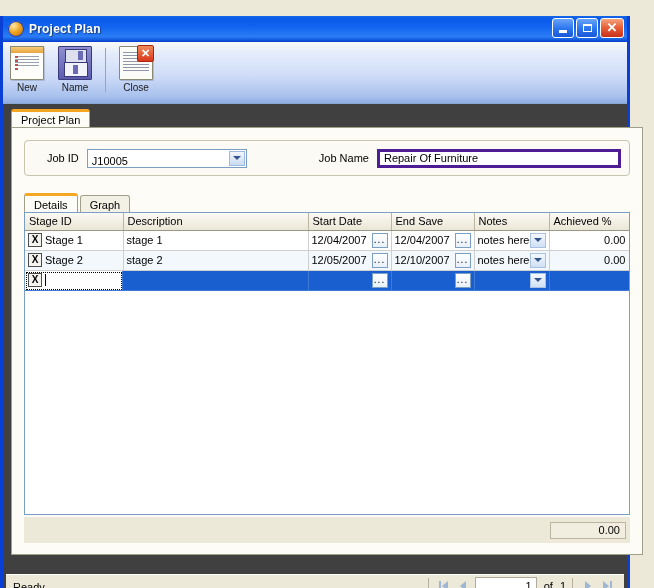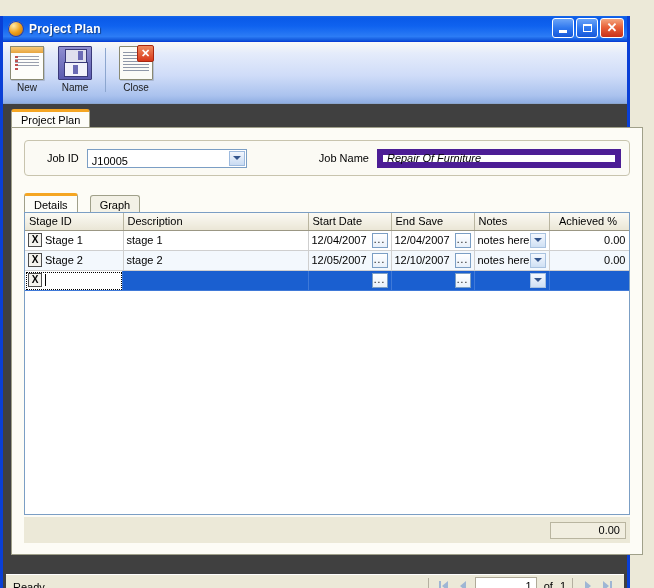--- a/index.html
+++ b/index.html
@@ -151,25 +151,25 @@
     position:absolute;right:1px;top:1px;width:16px;height:15px;
     background:linear-gradient(to bottom,#f2f6fd,#c9dbf2);
     border:1px solid #9dbade;box-sizing:border-box;
     display:flex;align-items:center;justify-content:center;
   }
   .chev{
     width:0;height:0;border-left:4px solid transparent;border-right:4px solid transparent;
     border-top:4px solid #34558c;
   }
   .textbox{
-    height:19px;box-sizing:border-box;border:6px solid #4c1d95;background:#fff;
-    display:flex;align-items:center;padding-left:4px;font-size:11px;color:#000;font-style:italic;
-  }
-  
-  .inner-tabstrip{position:absolute;left:12px;top:64px;height:21px;display:flex;align-items:flex-end;gap:12px;}
+    height:19px;box-sizing:border-box;border:3px solid #4c1d95;background:#fff;
+    display:flex;align-items:center;padding-left:4px;font-size:11px;color:#000;
+  }
+  
+  .inner-tabstrip{position:absolute;left:12px;top:64px;height:21px;display:flex;align-items:flex-end;gap:2px;}
   .itab{
     height:20px;box-sizing:border-box;padding:0 9px;
     display:flex;align-items:center;font-size:11px;color:#000;
     background:#fdfdf8;border:1px solid #a0a08a;border-bottom:none;border-radius:3px 3px 0 0;
   }
   .itab.active{border-top:3px solid #f5a623;}
   .itab.inactive{background:#f3f1e6;height:18px;}
   
   .gridwrap{
     position:absolute;left:12px;top:84px;width:606px;height:303px;
@@ -177,21 +177,21 @@
     overflow:hidden;
   }
   table.grid{border-collapse:collapse;width:100%;table-layout:fixed;font-size:11px;}
   table.grid th{
     height:17px;box-sizing:border-box;
     background:linear-gradient(to bottom,#fbfaf4,#eae6d6);
     border-right:1px solid #b9b5a0;border-bottom:1px solid #9b9784;
     font-weight:normal;text-align:left;padding:0 4px;color:#000;
     font-size:11px;
   }
-  table.grid th.num{text-align:center;padding-right:6px;}
+  table.grid th.num{text-align:left;padding-right:6px;}
   table.grid td{
     height:20px;box-sizing:border-box;
     border-right:1px solid #cfcfcf;border-bottom:1px solid #cfcfcf;
     padding:0 3px;color:#000;font-size:11px;vertical-align:middle;
     white-space:nowrap;overflow:hidden;
   }
   tr.r-odd td{background:#ffffff;}
   tr.r-even td{background:#f3f8fd;}
   tr.r-sel td{background:#1a5fd0;color:#fff;border-right:1px solid #3f79d8;border-bottom:1px solid #3f79d8;}
   td.num{text-align:right;padding-right:6px;}

